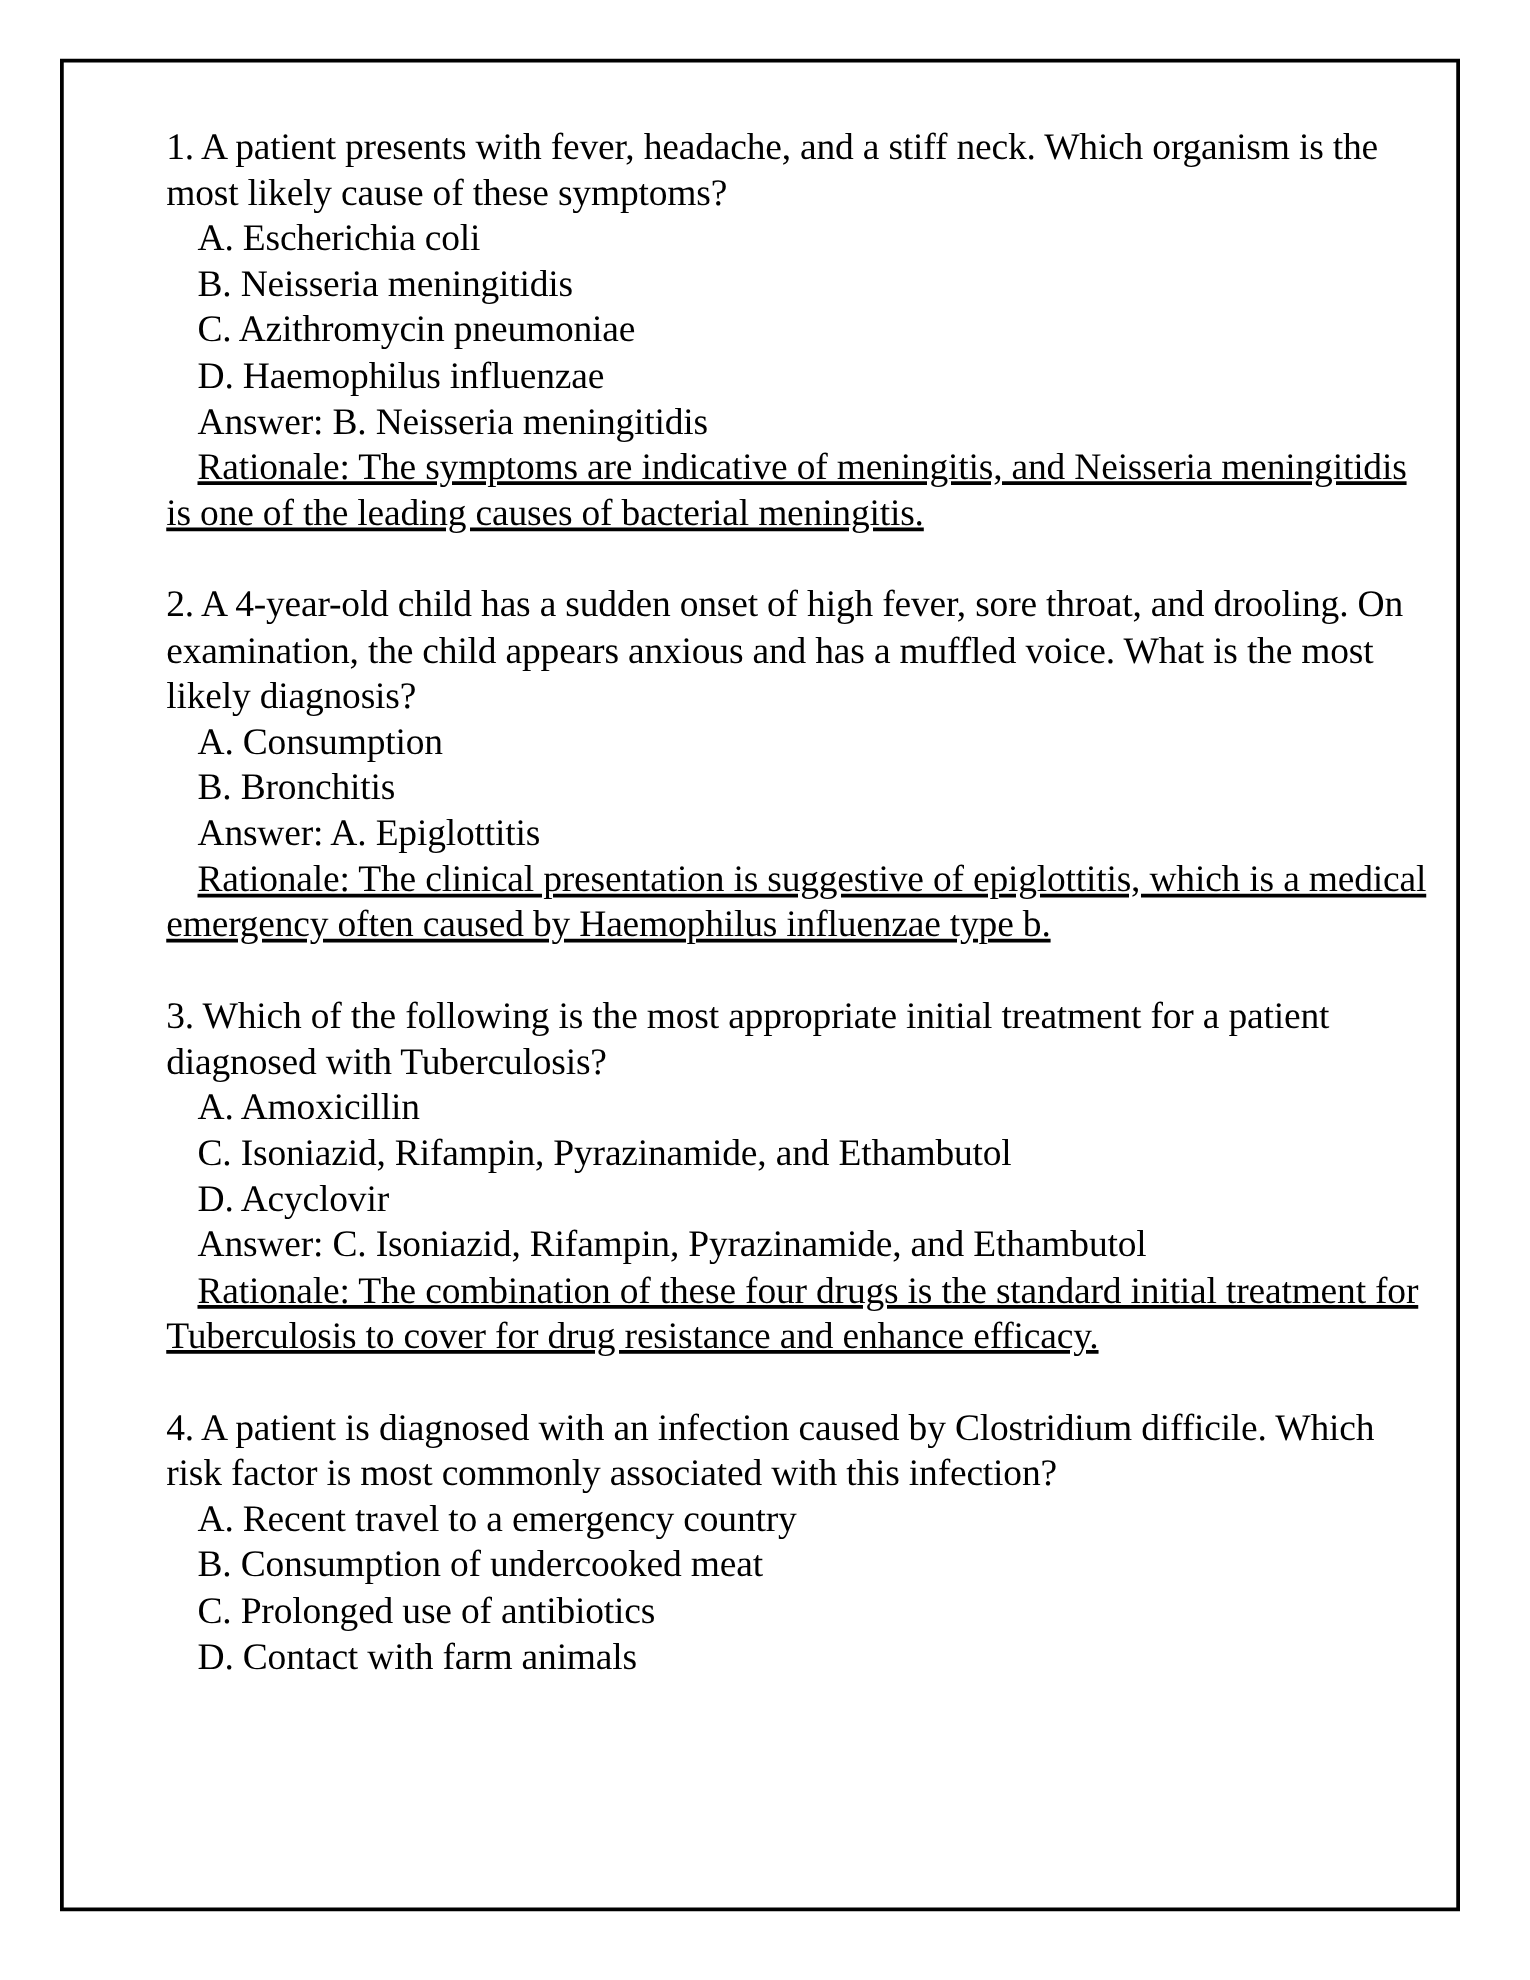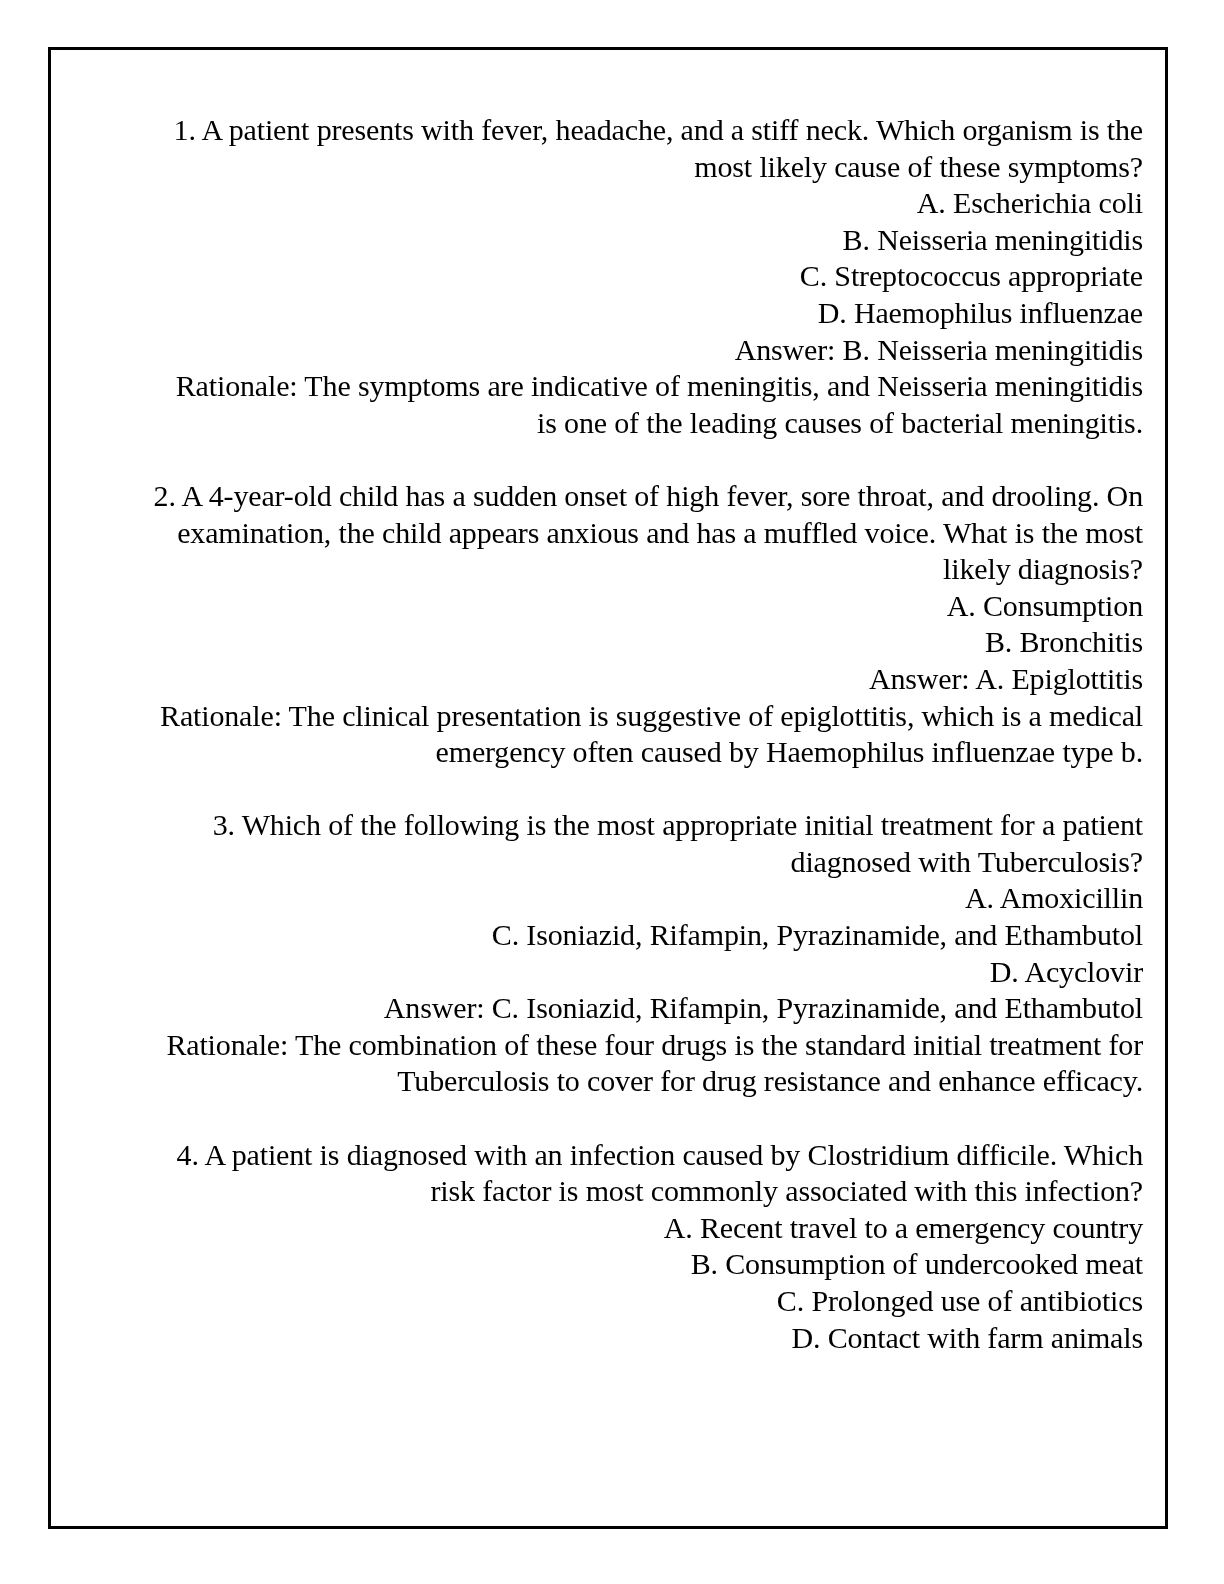--- a/index.html
+++ b/index.html
@@ -18,56 +18,56 @@
       left: 48px;
       top: 47px;
       width: 1120px;
       height: 1482px;
       border: 3px solid #000000;
       box-sizing: border-box;
     }
     .content {
       position: absolute;
       left: 133px;
-      top: 112px;
+      top: 100px;
       width: 1010px;
       font-family: "Liberation Serif", "DejaVu Serif", serif;
       font-size: 30px;
       line-height: 36.6px;
       color: #000000;
       letter-spacing: -0.15px;
-      text-align: right;
     }
     .question {
       margin: 0 0 36.6px 0;
     }
     .stem, .line {
       display: block;
       margin: 0;
       white-space: normal;
     }
     .indent {
       padding-left: 25px;
     }
     .rationale {
       text-indent: 25px;
+      text-decoration: underline;
     }
   </style>
 </head>
 <body>
 
 <div class="page-frame"></div>
 
 <div class="content">
 
   <div class="question">
     <p class="stem">1. A patient presents with fever, headache, and a stiff neck. Which organism is the most likely cause of these symptoms?</p>
     <p class="line indent">A. Escherichia coli</p>
     <p class="line indent">B. Neisseria meningitidis</p>
-    <p class="line indent">C. Streptococcus appropriate</p>
+    <p class="line indent">C. Azithromycin pneumoniae</p>
     <p class="line indent">D. Haemophilus influenzae</p>
     <p class="line indent">Answer: B. Neisseria meningitidis</p>
     <p class="line rationale">Rationale: The symptoms are indicative of meningitis, and Neisseria meningitidis is one of the leading causes of bacterial meningitis.</p>
   </div>
 
   <div class="question">
     <p class="stem">2. A 4-year-old child has a sudden onset of high fever, sore throat, and drooling. On examination, the child appears anxious and has a muffled voice. What is the most likely diagnosis?</p>
     <p class="line indent">A. Consumption</p>
     <p class="line indent">B. Bronchitis</p>
     <p class="line indent">Answer: A. Epiglottitis</p>

